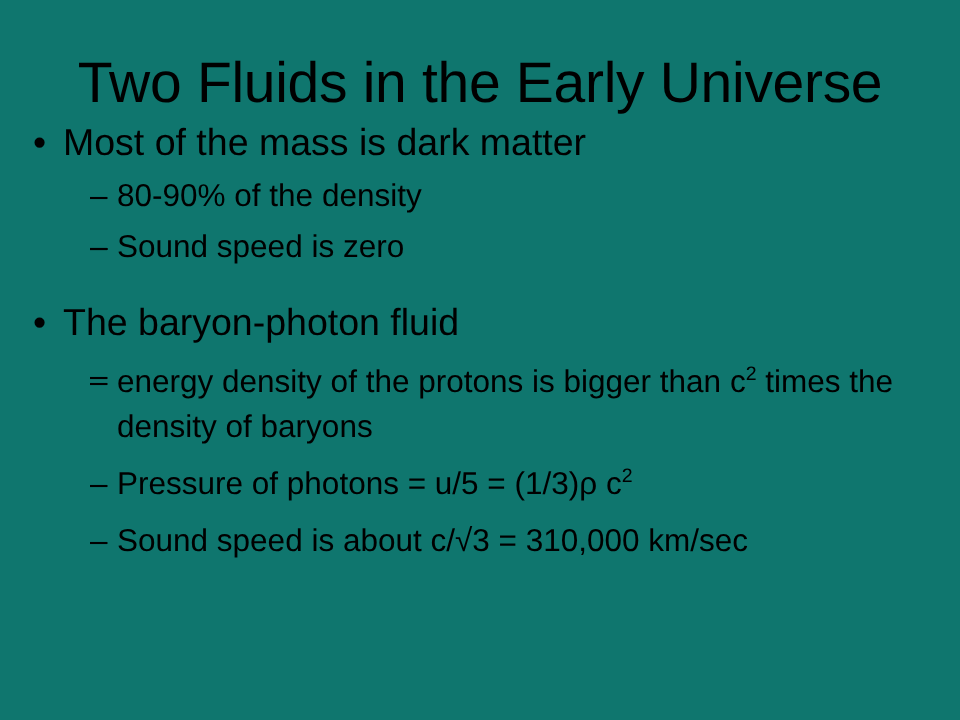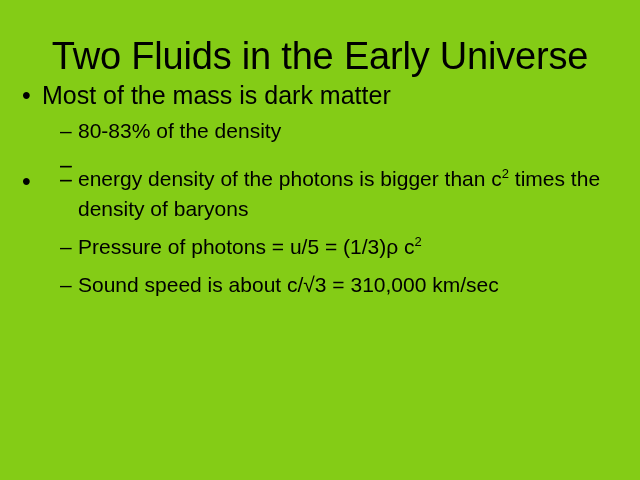--- a/index.html
+++ b/index.html
@@ -14,21 +14,21 @@
     overflow: hidden;
     font-family: "Liberation Sans", "DejaVu Sans", sans-serif;
     color: #000000;
     -webkit-font-smoothing: antialiased;
   }
 
   .slide {
     position: relative;
     width: 640px;
     height: 480px;
-    background: #84cc16;
+    background: #0f766e;
     box-sizing: border-box;
   }
 
   
   .slide-title {
     position: absolute;
     left: 0;
     top: 8px;
     width: 640px;
     text-align: center;
@@ -104,42 +104,44 @@
 
   <div class="body-block">
 
     <div class="bullet lvl1">
       <span class="marker">•</span>
       <span class="txt">Most of the mass is dark matter</span>
     </div>
 
     <div class="bullet lvl2">
       <span class="marker">–</span>
-      <span class="txt">80-83% of the density</span>
+      <span class="txt">80-90% of the density</span>
     </div>
 
     <div class="bullet lvl2">
       <span class="marker">–</span>
     </div>
 
     <div class="bullet lvl2">
       <span class="marker">–</span>
+      <span class="txt">Sound speed is zero</span>
     </div>
 
     <div class="bullet lvl1" style="margin-top:18px;">
       <span class="marker">•</span>
+      <span class="txt">The baryon-photon fluid</span>
     </div>
 
     <div class="bullet lvl2">
       <span class="marker">–</span>
     </div>
 
     <div class="bullet lvl2" style="margin-top:8px;">
       <span class="marker">–</span>
-      <span class="txt">energy density of the photons is bigger than c</span><sup>2</sup><span class="txt"> times the density of baryons</span>
+      <span class="txt">energy density of the protons is bigger than c</span><sup>2</sup><span class="txt"> times the density of baryons</span>
     </div>
 
     <div class="bullet lvl2" style="margin-top:8px;">
       <span class="marker">–</span>
       <span class="txt">Pressure of photons = u/5 = (1/3)ρ c</span><sup>2</sup><span class="txt"></span>
     </div>
 
     <div class="bullet lvl2" style="margin-top:8px;">
       <span class="marker">–</span>
       <span class="txt">Sound speed is about c/√3 = 310,000 km/sec</span>

